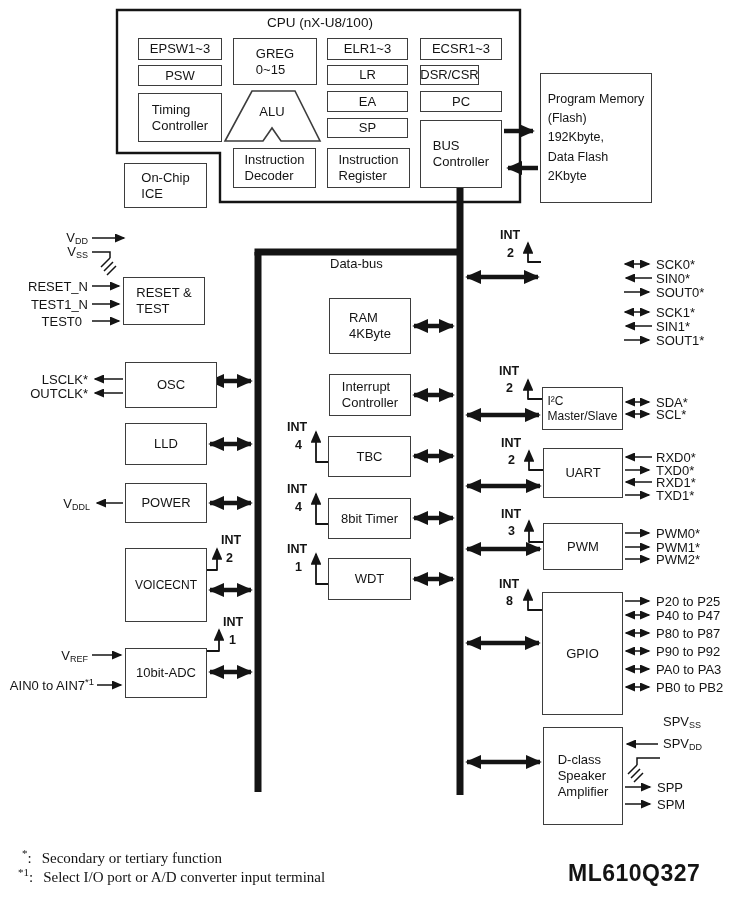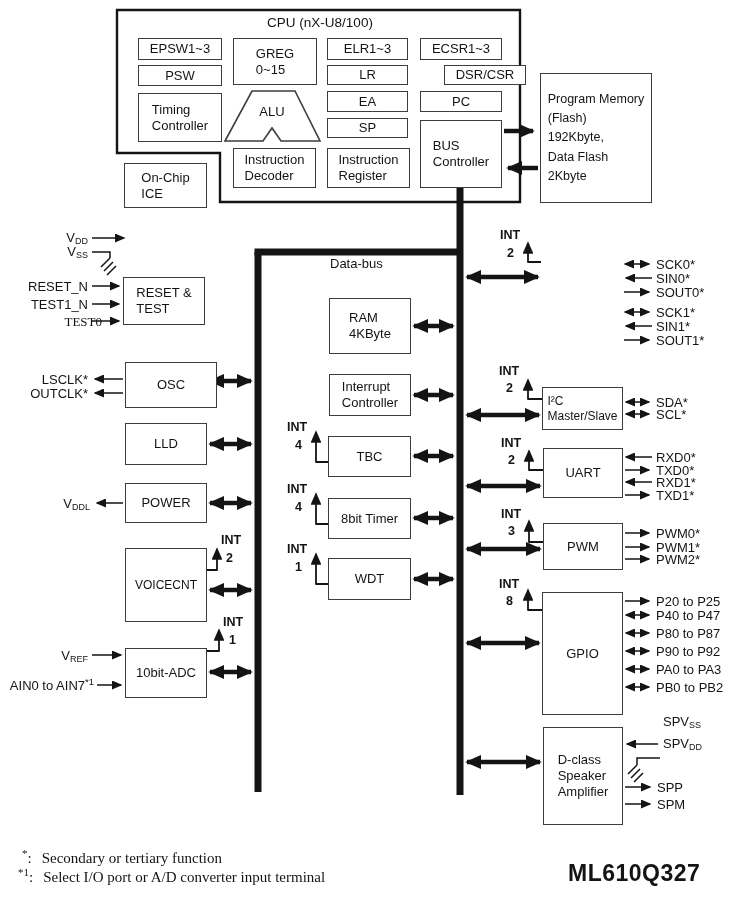--- a/index.html
+++ b/index.html
@@ -156,39 +156,39 @@
   <div class="box nb" style="left:246px;top:103px;width:52px;height:18px;">ALU</div>
   <div class="box" style="left:233px;top:148px;width:83px;height:40px;">Instruction
 Decoder</div>
   <div class="box" style="left:327px;top:38px;width:81px;height:22px;">ELR1~3</div>
   <div class="box" style="left:327px;top:65px;width:81px;height:20px;">LR</div>
   <div class="box" style="left:327px;top:91px;width:81px;height:21px;">EA</div>
   <div class="box" style="left:327px;top:118px;width:81px;height:20px;">SP</div>
   <div class="box" style="left:327px;top:148px;width:83px;height:40px;">Instruction
 Register</div>
   <div class="box" style="left:420px;top:38px;width:82px;height:22px;">ECSR1~3</div>
-  <div class="box" style="left:444px;top:65px;width:82px;height:20px;">DSR/CSR</div>
+  <div class="box" style="left:420px;top:65px;width:59px;height:20px;">DSR/CSR</div>
   <div class="box" style="left:420px;top:91px;width:82px;height:21px;">PC</div>
   <div class="box" style="left:420px;top:120px;width:82px;height:68px;">BUS
 Controller</div>
   <div class="box" style="left:124px;top:163px;width:83px;height:45px;">On-Chip
 ICE</div>
   <div class="box pmem" style="left:540px;top:73px;width:112px;height:130px;">Program Memory
 (Flash)
 192Kbyte,
 Data Flash
 2Kbyte</div>
 
   <div class="databus-lab" style="left:330px;top:229px;">Data-bus</div>
 
   <div class="rlab" style="left:28px;top:230px;width:60px;"><span>V</span><sub>DD</sub></div>
   <div class="rlab" style="left:28px;top:244px;width:60px;"><span>V</span><sub>SS</sub></div>
   <div class="rlab" style="left:8px;top:279px;width:80px;">RESET_N</div>
   <div class="rlab" style="left:8px;top:297px;width:80px;">TEST1_N</div>
-  <div class="rlab" style="left:22px;top:314px;width:80px;font-family:Liberation Serif, serif;">TEST0</div>
+  <div class="rlab" style="left:2px;top:314px;width:80px;">TEST0</div>
   <div class="box" style="left:123px;top:277px;width:82px;height:48px;">RESET &amp;
 TEST</div>
 
   <div class="rlab" style="left:18px;top:372px;width:70px;">LSCLK*</div>
   <div class="rlab" style="left:8px;top:386px;width:80px;">OUTCLK*</div>
   <div class="box" style="left:125px;top:362px;width:92px;height:46px;">OSC</div>
 
   <div class="box" style="left:125px;top:423px;width:82px;height:42px;">LLD</div>
 
   <div class="rlab" style="left:30px;top:496px;width:60px;"><span>V</span><sub>DDL</sub></div>

